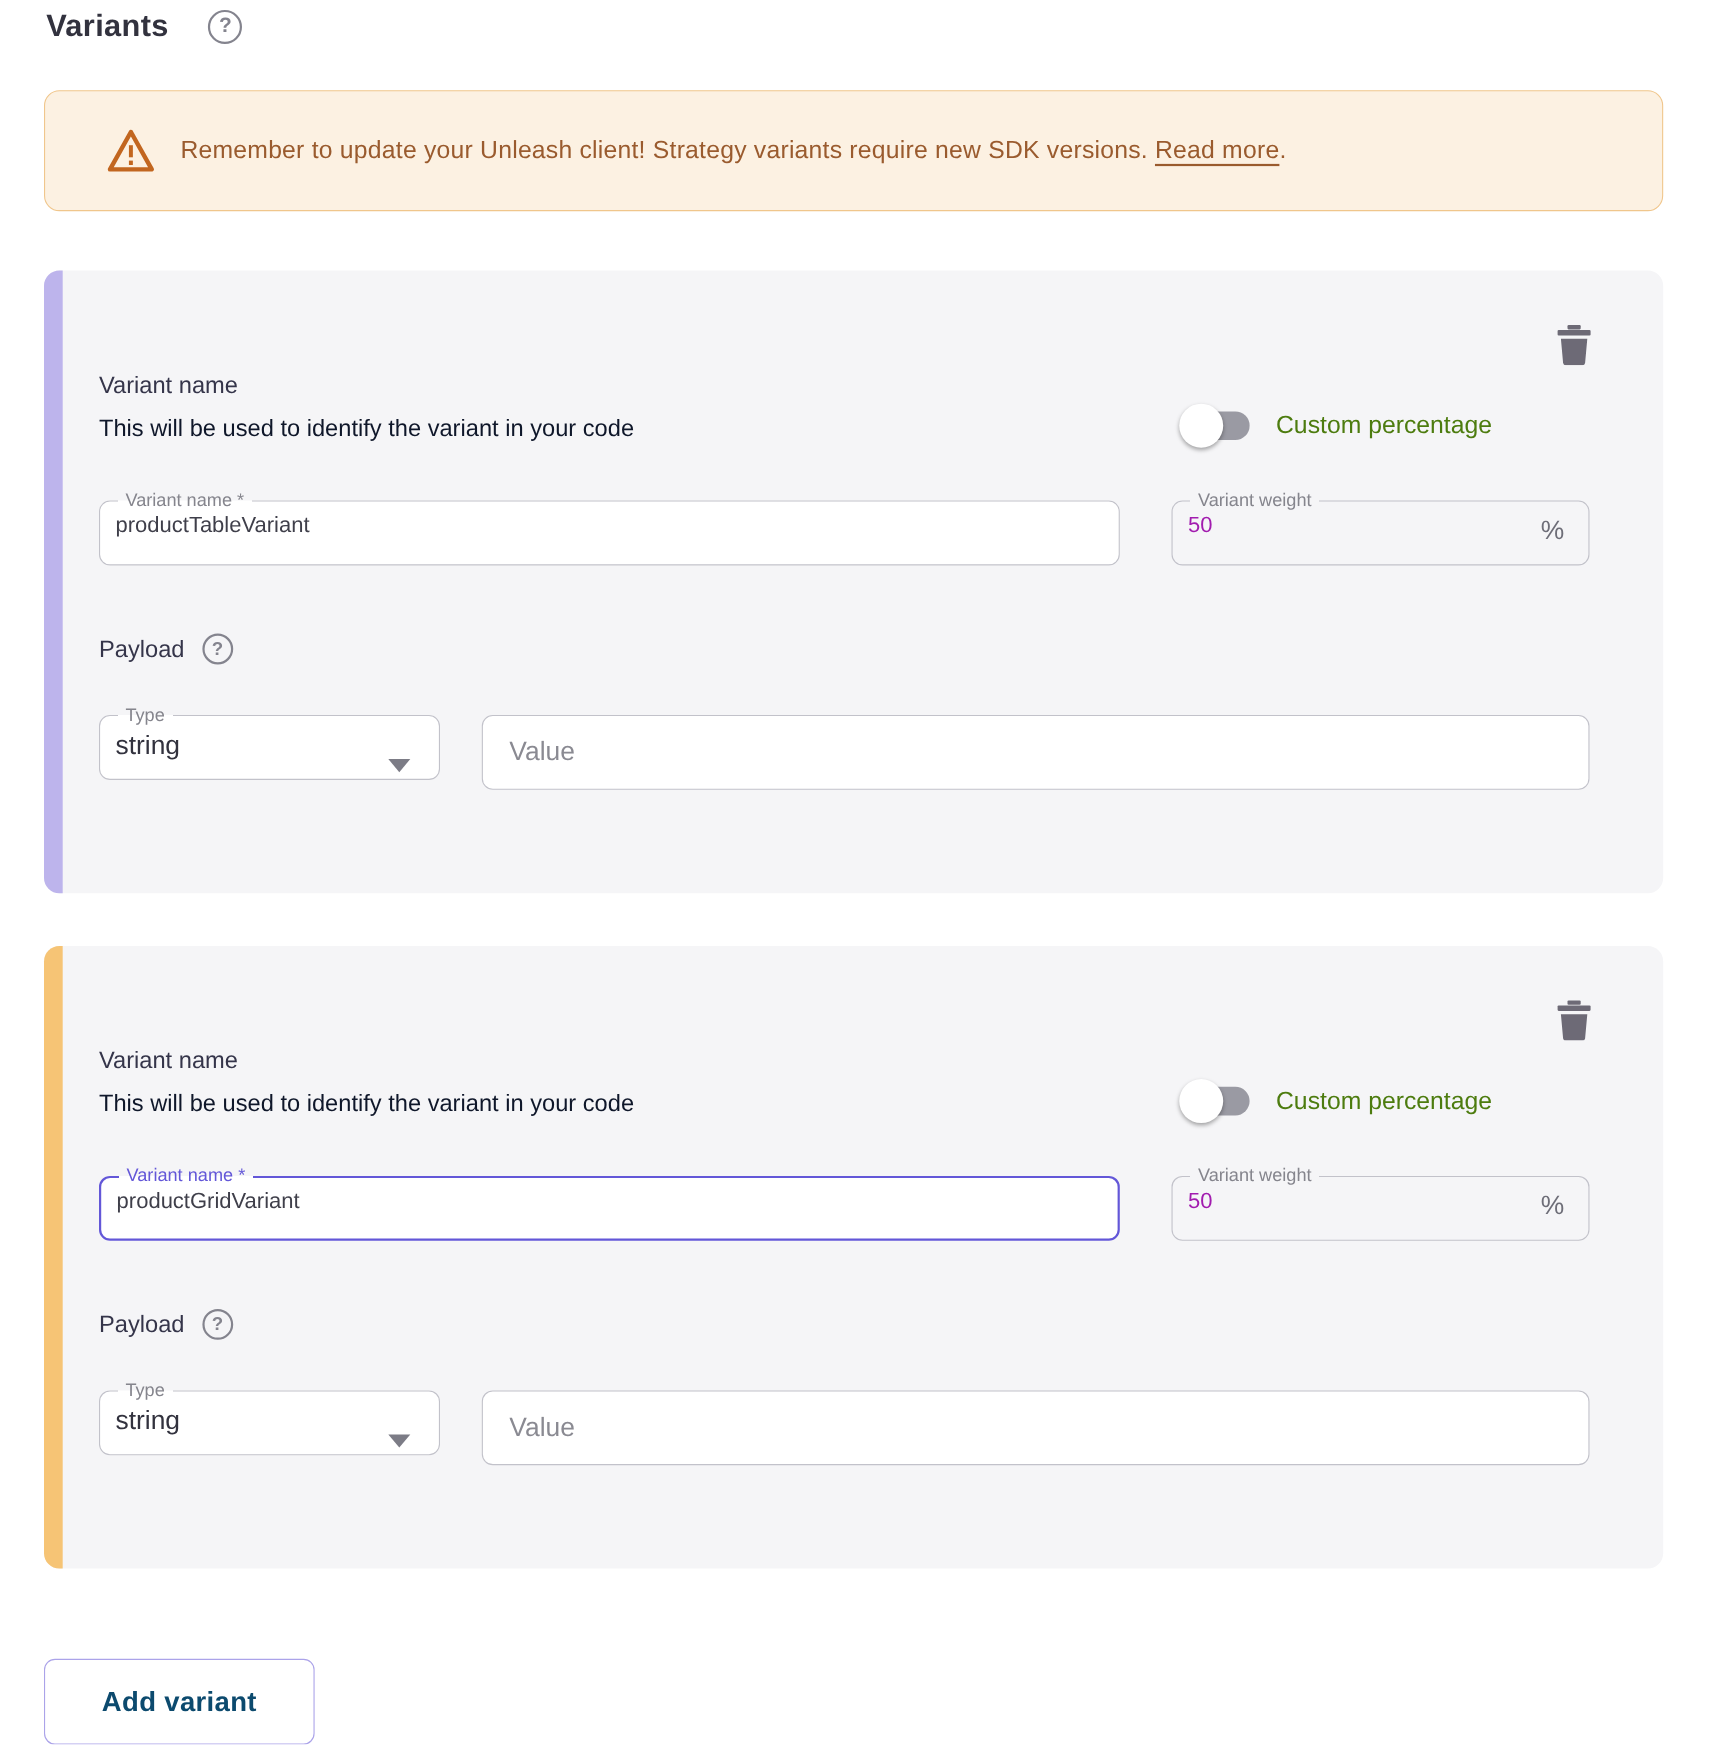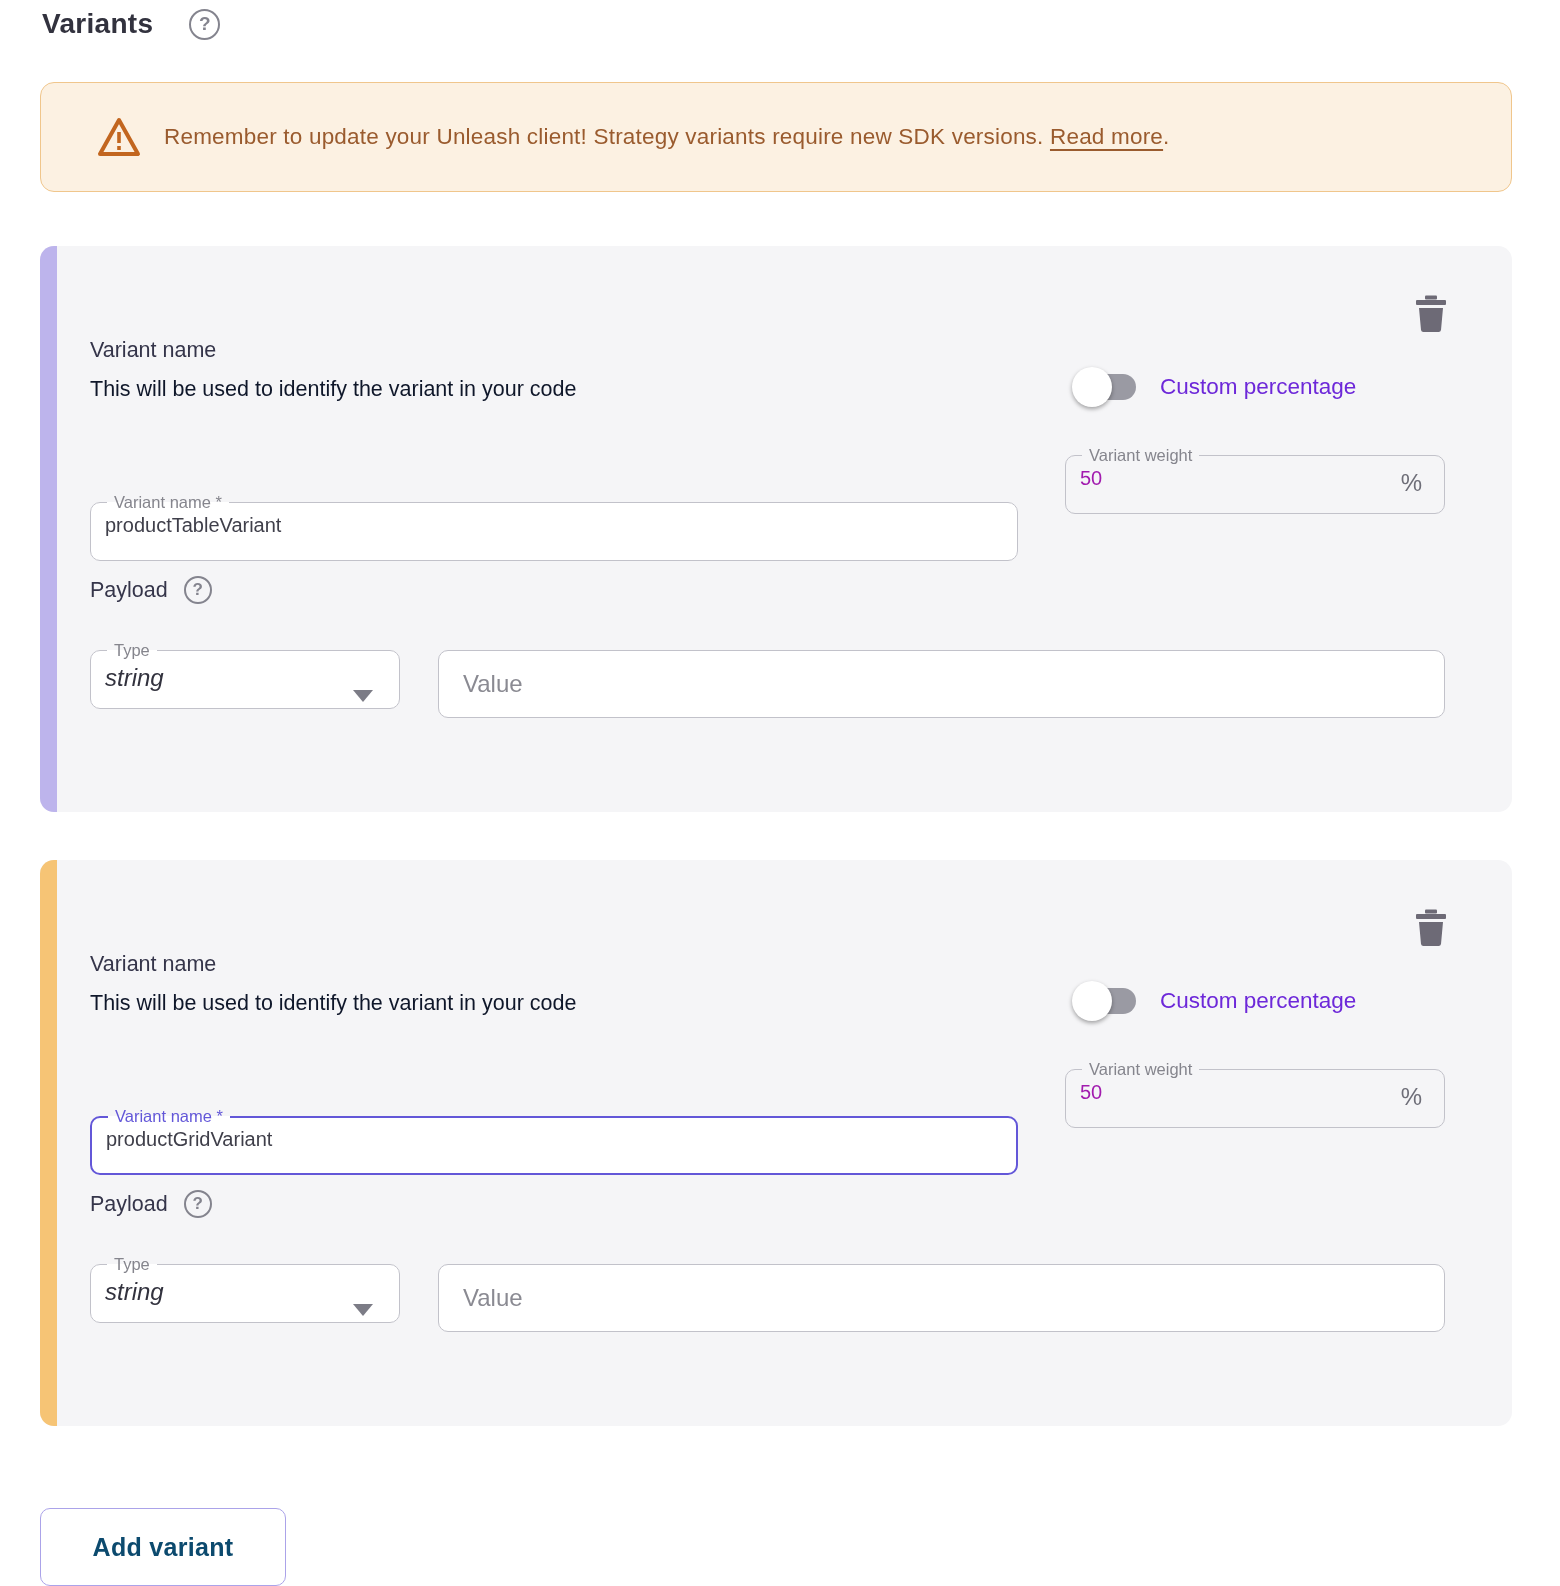--- a/index.html
+++ b/index.html
@@ -35,44 +35,44 @@
     background:none; border:none; cursor:pointer; }
 
   .section-title { position:absolute; left:50px; top:92px; font-size:21.5px; color:#35354a; }
   .section-desc  { position:absolute; left:50px; top:131px; font-size:21.5px; color:#0f172a; }
 
   .switch { position:absolute; left:1032px; top:120px; width:66px; height:42px; cursor:pointer; }
   .switch-track { position:absolute; left:4px; top:8px; width:60px; height:26px;
     border-radius:14px; background:#9a9aa3; }
   .switch-knob { position:absolute; left:0px; top:1px; width:40px; height:40px;
     border-radius:50%; background:#ffffff; box-shadow:0 2px 4px rgba(0,0,0,.35); }
-  .switch-label { position:absolute; left:1120px; top:128px; font-size:22.5px; color:#6d28d9; }
+  .switch-label { position:absolute; left:1120px; top:128px; font-size:22.5px; color:#4d7c0f; }
 
   
   fieldset.field { position:absolute; border:1px solid #c2c2ca; border-radius:10px;
     background:#ffffff; height:68px; padding:0 0 0 14px; }
   fieldset.field legend { font-size:16.5px; color:#85858d; padding:0 7px; margin-left:2px; }
   fieldset.field input { border:none; outline:none; background:transparent; width:calc(100% - 30px);
     font-family:"Liberation Sans", sans-serif; font-size:20px; color:#3f3f4a; margin-top:2px; }
   fieldset.field.ghost { background:transparent; }
   fieldset.field.ghost input { color:#a21caf; }
 
-  .name-field   { left:50px;  top:200px; width:928px;margin-top:47px; }
+  .name-field   { left:50px;  top:200px; width:928px; }
   .weight-field { left:1025px; top:200px; width:380px; display:flex; align-items:flex-start; }
   .weight-field .suffix { font-size:24px; color:#6e6e78; margin:4px 22px 0 0; }
   .weight-field input { width:260px; }
 
   .card--focus .name-field { border:2.5px solid #6357d8; }
   .card--focus .name-field legend { color:#6357d8; }
 
   .payload-row { position:absolute; left:50px; top:330px; display:flex; align-items:center; gap:16px;justify-content:center; }
   .payload-label { font-size:21.5px; color:#35354a; }
 
   .type-field { left:50px; top:395px; width:310px; cursor:pointer; }
-  .type-value { font-size:24px; color:#32323e; margin-top:4px; display:inline-block;font-style:italic; }
+  .type-value { font-size:24px; color:#32323e; margin-top:4px; display:inline-block; }
   .dropdown-arrow { position:absolute; right:26px; top:30px; width:0; height:0;
     border-left:10px solid transparent; border-right:10px solid transparent;
     border-top:12px solid #7c7c86; }
 
   .value-box { position:absolute; left:398px; top:404px; width:1007px; height:68px;
     background:#ffffff; border:1px solid #c2c2ca; border-radius:10px;
     display:flex; align-items:center; padding:0 24px; }
   .value-box input { border:none; outline:none; width:100%; background:transparent;
     font-family:"Liberation Sans", sans-serif; font-size:24px; color:#3f3f4a; }
   .value-box input::placeholder { color:#8a8a92; opacity:1; }

